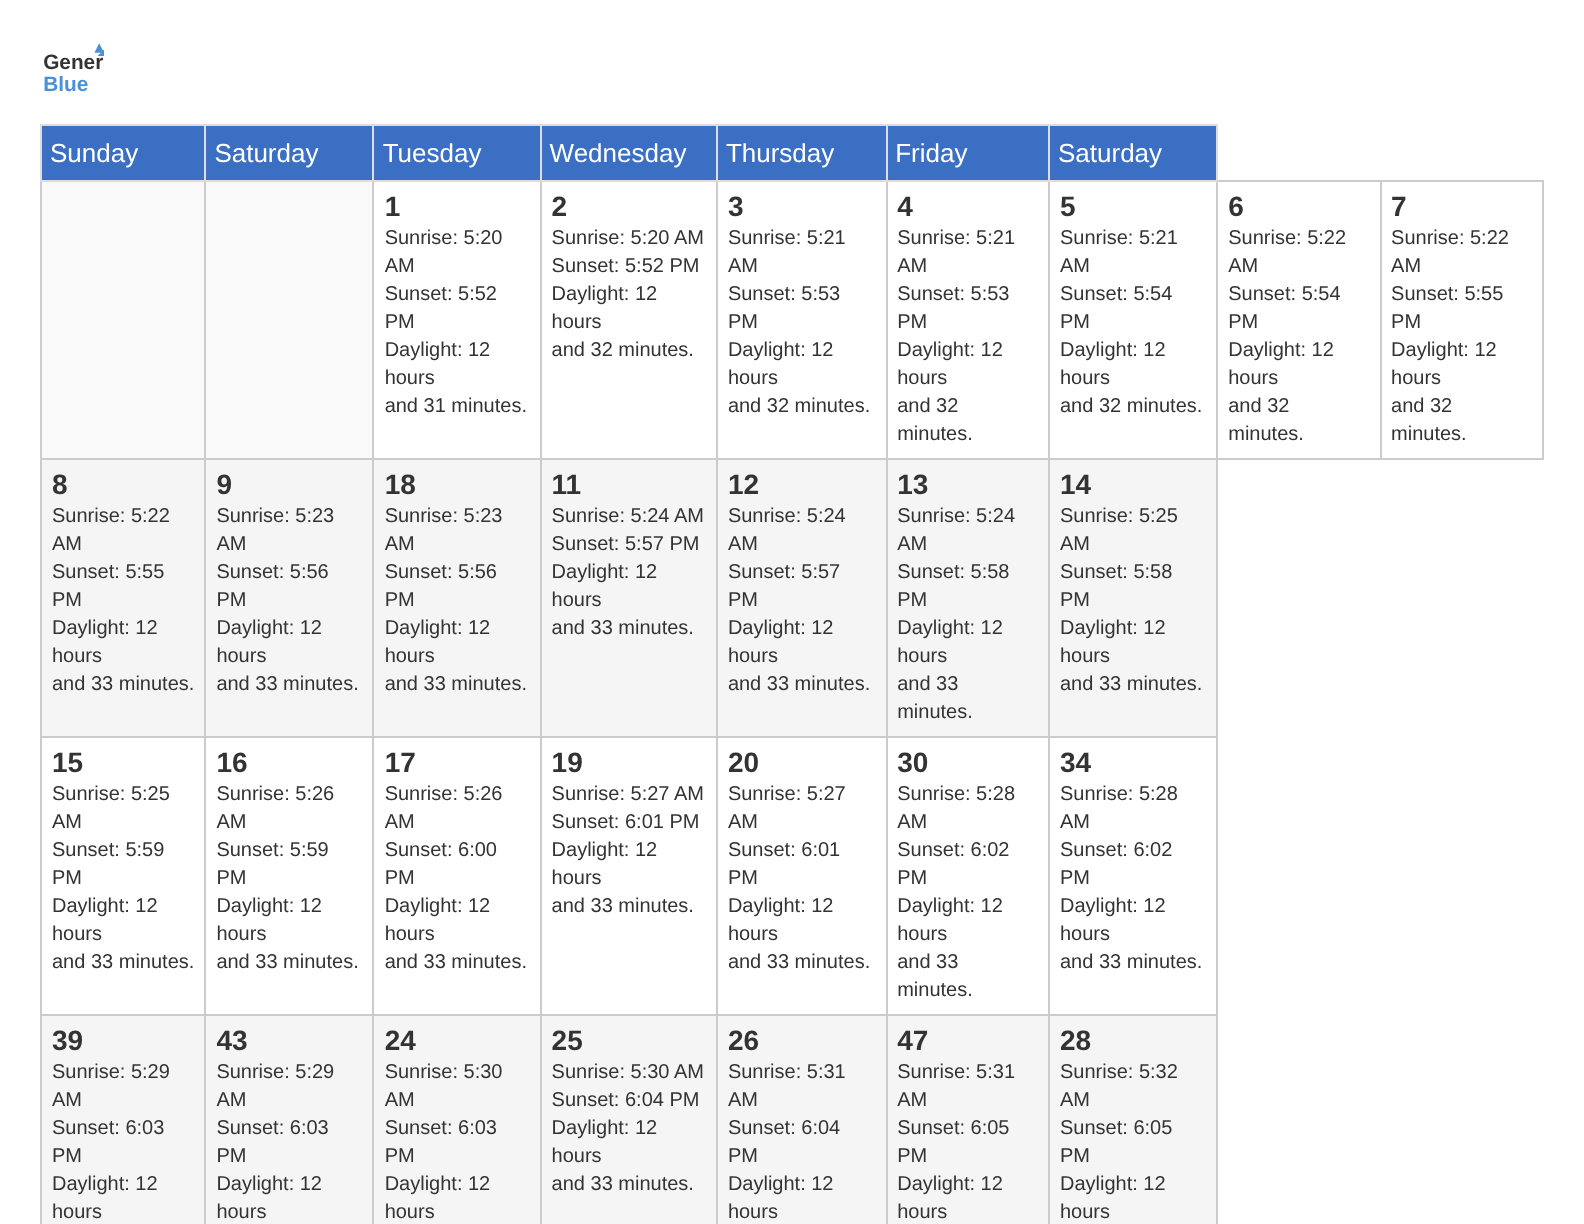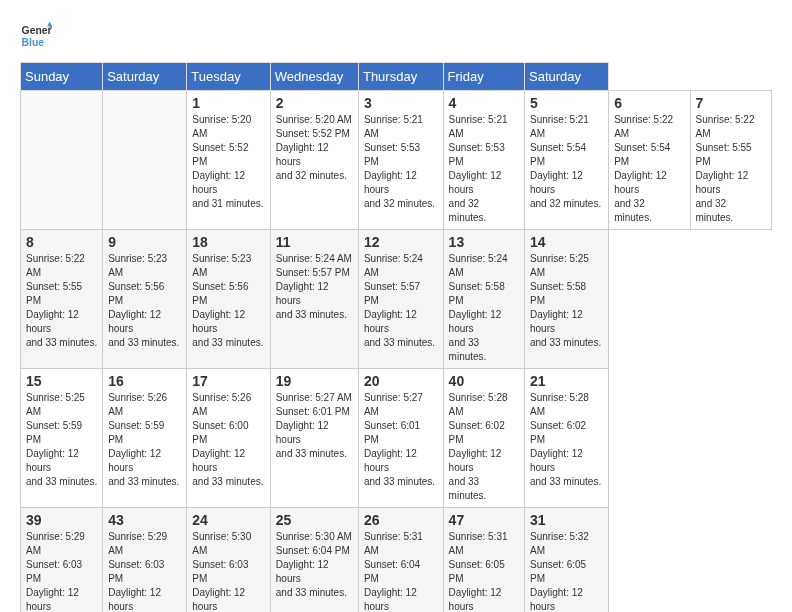--- a/index.html
+++ b/index.html
@@ -185,25 +185,25 @@
         </td>
         <td>
           <span class="day-num">19</span>
           <div class="day-cell-text">Sunrise: 5:27 AM<br>Sunset: 6:01 PM<br>Daylight: 12 hours<br>and 33 minutes.</div>
         </td>
         <td>
           <span class="day-num">20</span>
           <div class="day-cell-text">Sunrise: 5:27 AM<br>Sunset: 6:01 PM<br>Daylight: 12 hours<br>and 33 minutes.</div>
         </td>
         <td>
-          <span class="day-num">40</span>
+          <span class="day-num">30</span>
           <div class="day-cell-text">Sunrise: 5:28 AM<br>Sunset: 6:02 PM<br>Daylight: 12 hours<br>and 33 minutes.</div>
         </td>
         <td>
-          <span class="day-num">21</span>
+          <span class="day-num">34</span>
           <div class="day-cell-text">Sunrise: 5:28 AM<br>Sunset: 6:02 PM<br>Daylight: 12 hours<br>and 33 minutes.</div>
         </td>
       </tr>
       <tr>
         <td>
           <span class="day-num">39</span>
           <div class="day-cell-text">Sunrise: 5:29 AM<br>Sunset: 6:03 PM<br>Daylight: 12 hours<br>and 33 minutes.</div>
         </td>
         <td>
           <span class="day-num">43</span>
@@ -219,18 +219,18 @@
         </td>
         <td>
           <span class="day-num">26</span>
           <div class="day-cell-text">Sunrise: 5:31 AM<br>Sunset: 6:04 PM<br>Daylight: 12 hours<br>and 33 minutes.</div>
         </td>
         <td>
           <span class="day-num">47</span>
           <div class="day-cell-text">Sunrise: 5:31 AM<br>Sunset: 6:05 PM<br>Daylight: 12 hours<br>and 33 minutes.</div>
         </td>
         <td>
-          <span class="day-num">31</span>
+          <span class="day-num">28</span>
           <div class="day-cell-text">Sunrise: 5:32 AM<br>Sunset: 6:05 PM<br>Daylight: 12 hours<br>and 33 minutes.</div>
         </td>
       </tr>
     </tbody>
 </table>
 
 </body></html>

